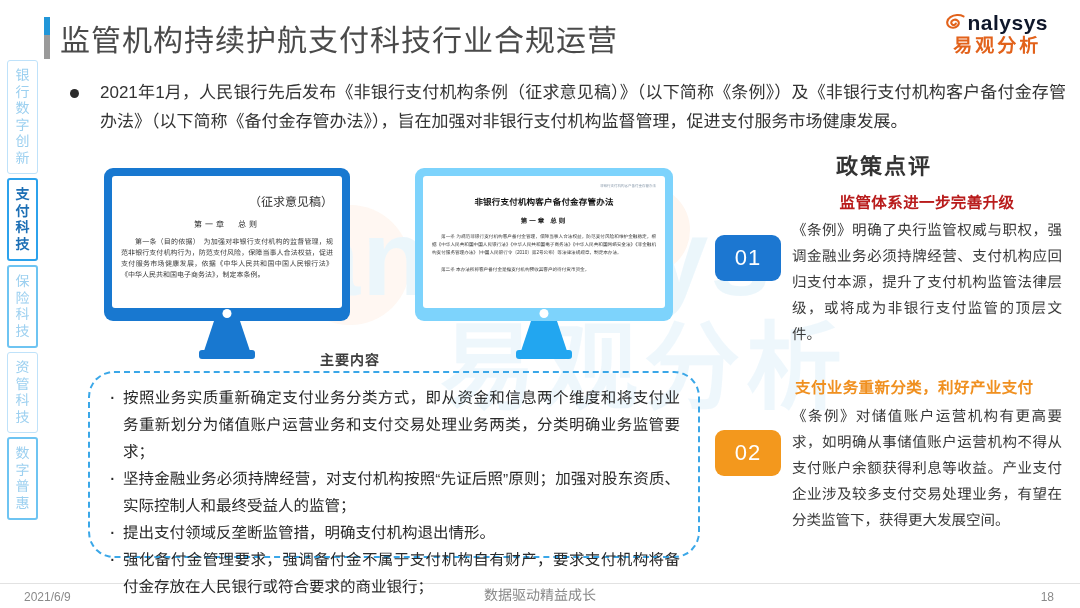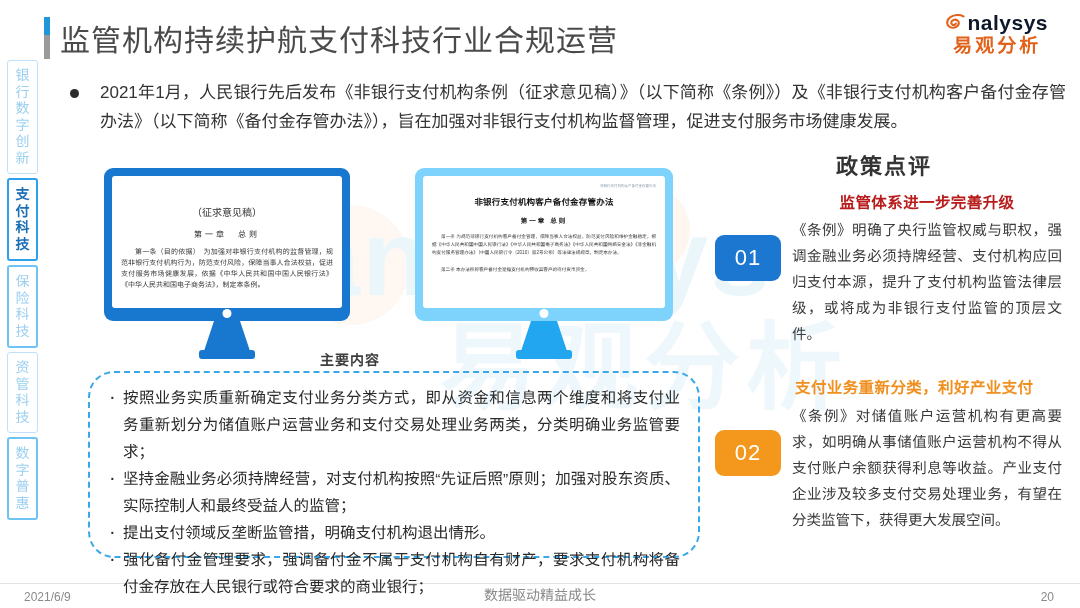--- a/index.html
+++ b/index.html
@@ -203,24 +203,24 @@
   
   .d1-title {
     text-align: center;
     font-size: 10px;
     font-weight: bold;
     color: #1a1a1a;
     margin-top: 2px;
     letter-spacing: .3px;
   }
   .d1-sub {
-    text-align: center;
-    font-size: 10px;
+    text-align: right;
+    font-size: 12px;
     color: #333;
-    margin-top: 20px;
+    margin-top: 8px;
   }
   .d1-chap {
     text-align: center;
     font-size: 8px;
     color: #222;
     margin-top: 9px;
     letter-spacing: 3px;
   }
   .d1-body {
     font-size: 7px;
@@ -530,15 +530,15 @@
 
   <div class="badge badge-02">02</div>
   <div class="rcol rcol-2">
     <div class="rcol-head orange">支付业务重新分类，利好产业支付</div>
     <div class="rcol-body">《条例》对储值账户运营机构有更高要求，如明确从事储值账户运营机构不得从支付账户余额获得利息等收益。产业支付企业涉及较多支付交易处理业务，有望在分类监管下，获得更大发展空间。</div>
   </div>
 
   <div class="footer-line"></div>
   <div class="footer-left">2021/6/9</div>
   <div class="footer-center">数据驱动精益成长</div>
-  <div class="footer-right">20</div>
+  <div class="footer-right">18</div>
 
 </div>
 
 </body></html>

